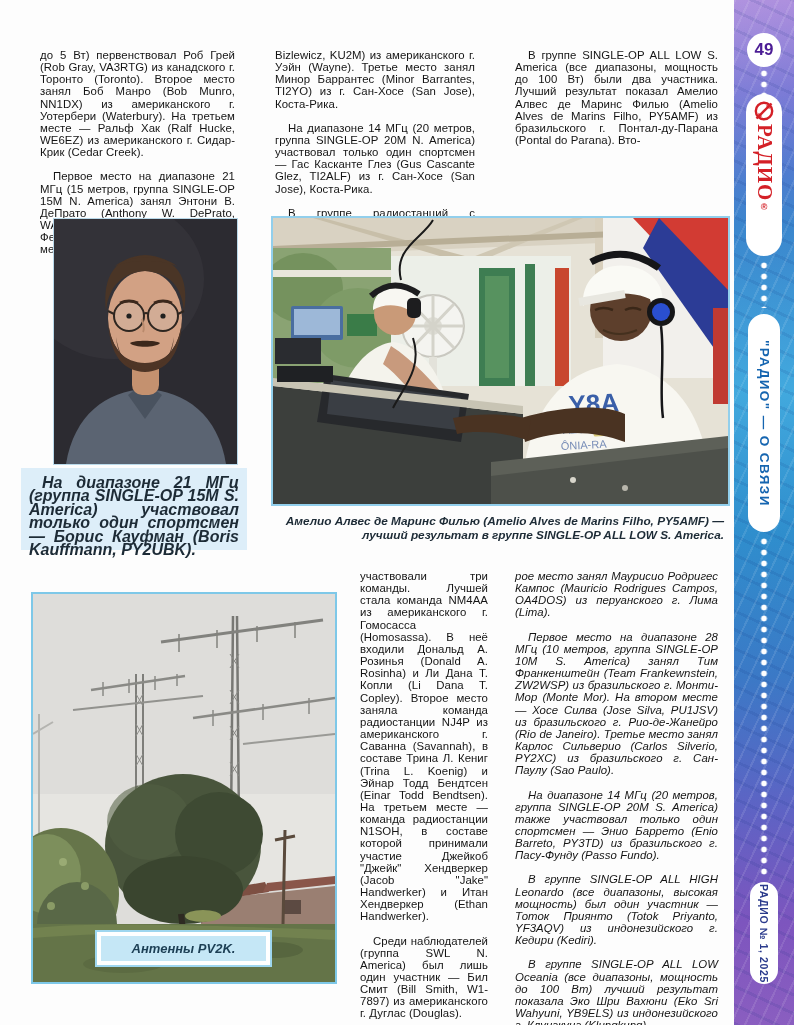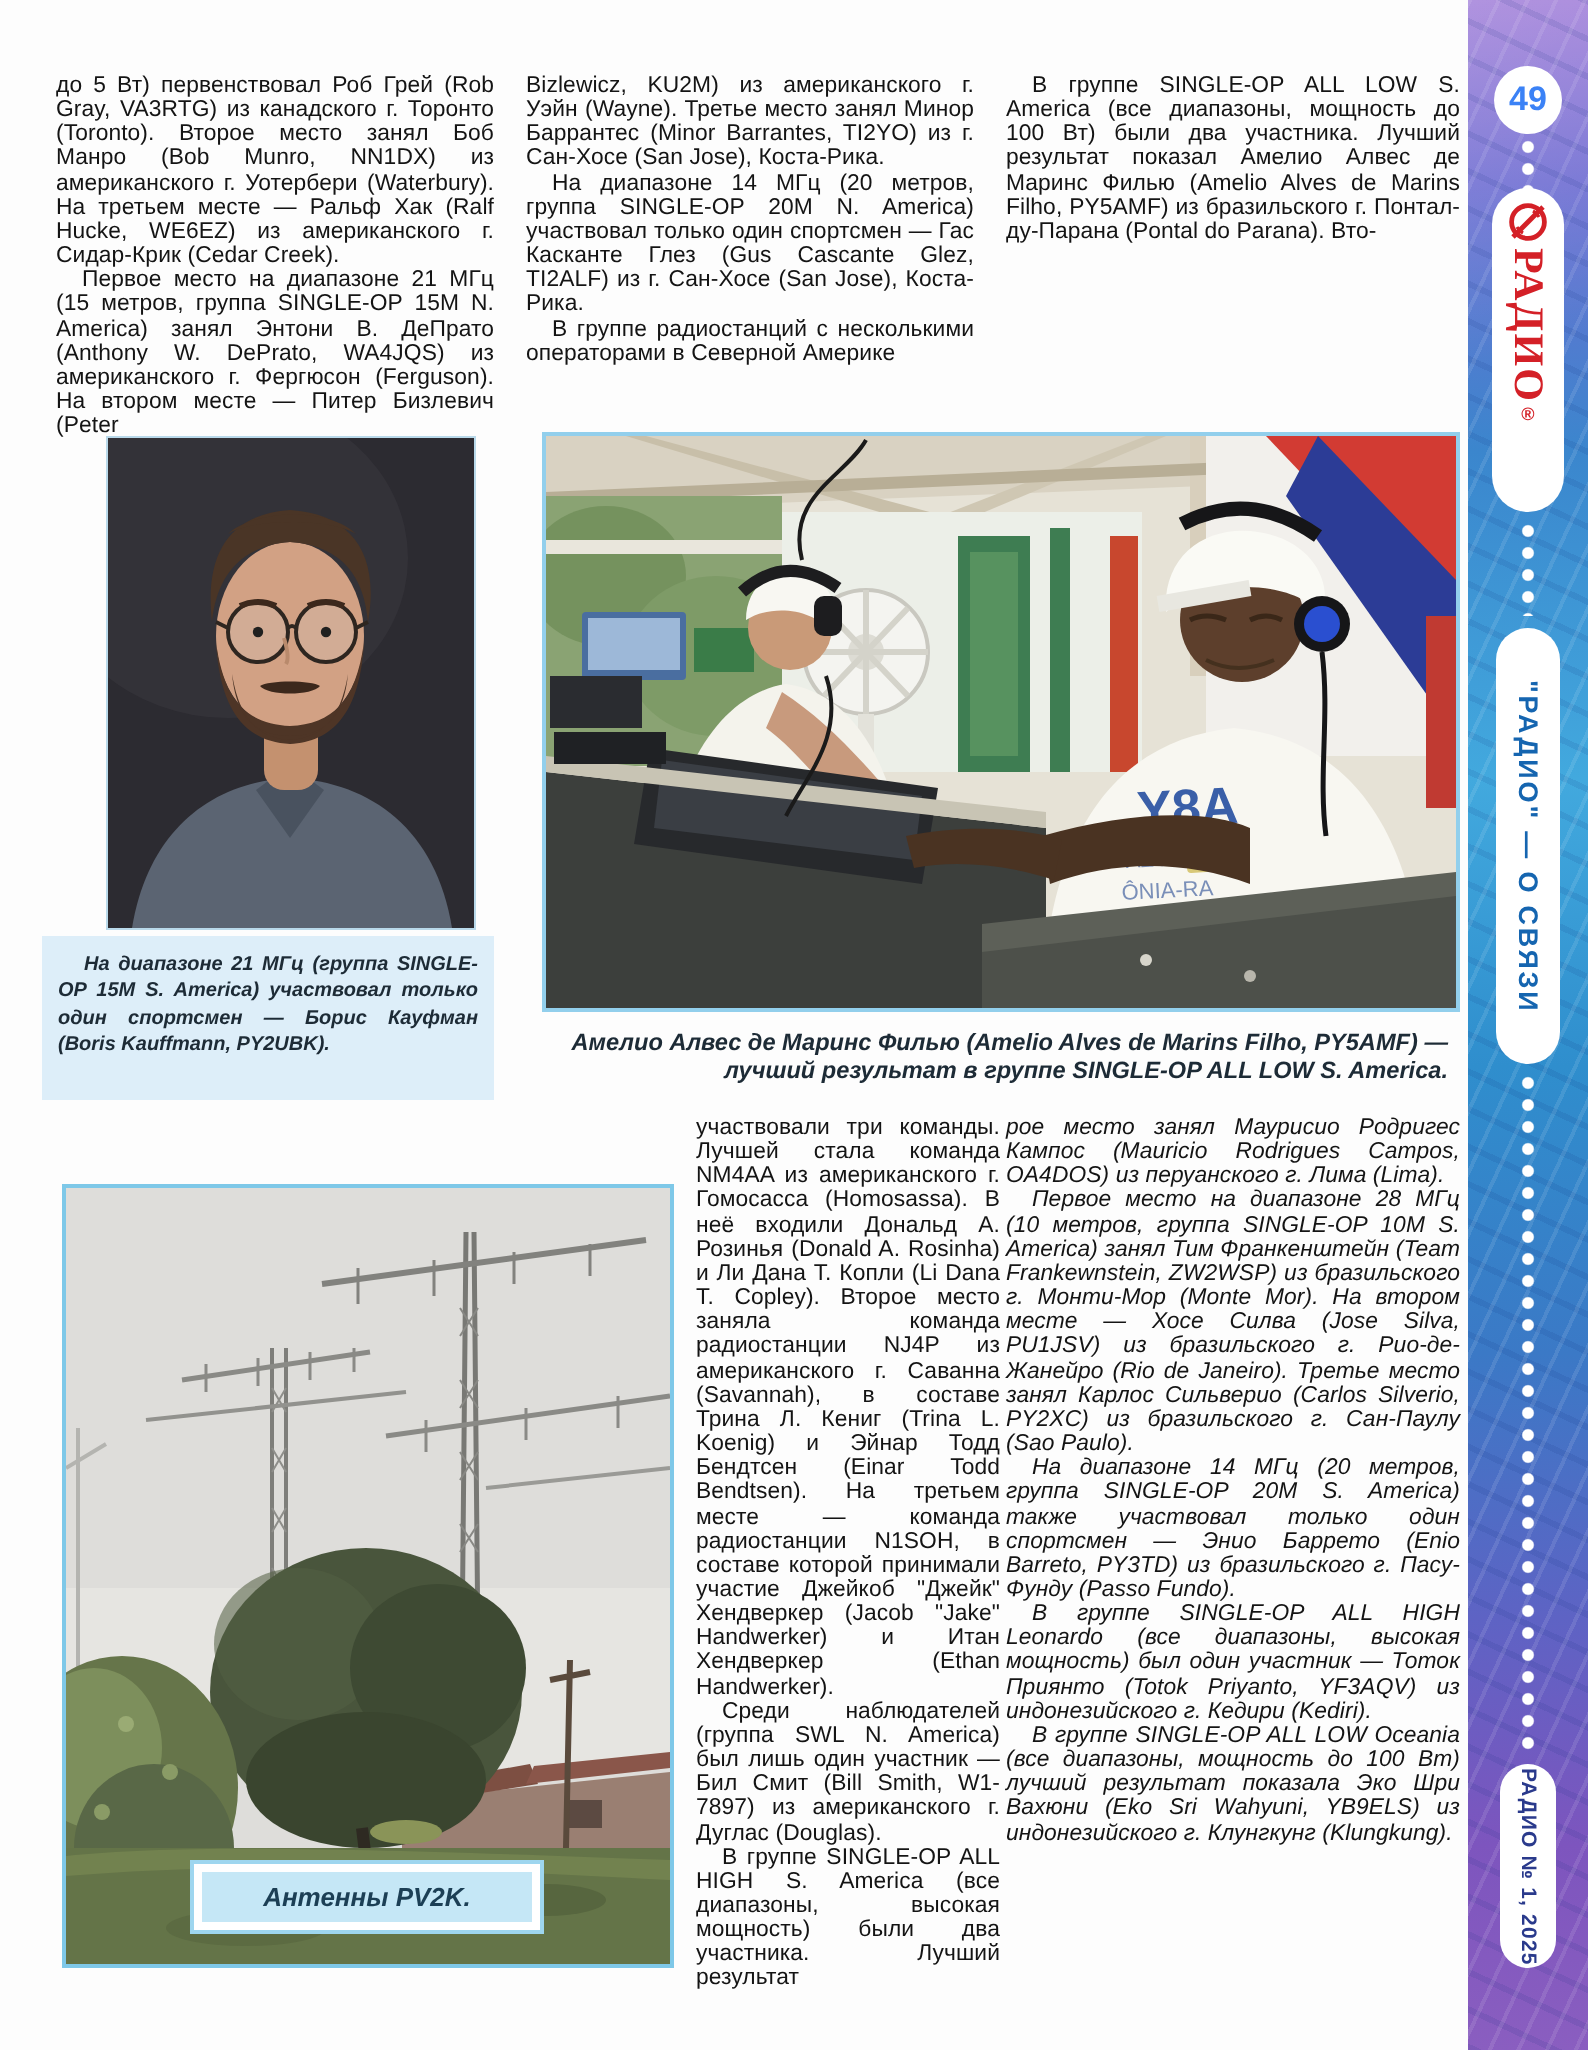--- a/index.html
+++ b/index.html
@@ -4,30 +4,30 @@
 <style>
   * { box-sizing: border-box; }
   html,body { margin:0; padding:0; }
   body { background:#ffffff; font-family:"Liberation Sans", sans-serif; }
   #page {
     position:relative; width:794px; height:1025px; background:#fdfdfd; overflow:hidden;
   }
 
   
   .col { position:absolute; font-size:11.4px; line-height:12.15px; color:#141414; letter-spacing:0.05px; }
-  .col p { margin:0; text-align:justify; }
+  .col p { margin:12px; text-align:justify; }
   .col p.ind { text-indent:13px; }
 
   
   .cap { font-style:italic; font-weight:bold; color:#1d2b36; }
   .cap-portrait {
     position:absolute; left:21px; top:468px; width:226px; height:82px;
     background:#ddeef9; padding:8px 8px 0 8px;
   }
-  .cap-portrait p { margin:0; font-size:10px; line-height:13.4px; text-align:justify; text-indent:13px; }
+  .cap-portrait p { margin:0; font-size:16px; line-height:13.4px; text-align:justify; text-indent:13px; }
   .cap-station {
     position:absolute; left:278px; top:515px; width:446px; text-align:right;
     font-size:11.8px; line-height:13.6px;
   }
 
   
   .photo { position:absolute; background:#ccc; }
   #portrait-photo { left:53px; top:218px; width:185px; height:247px; border:1px solid #b9d9ea; }
   #station-photo  { left:271px; top:216px; width:459px; height:290px; border:2px solid #92cfec; }
   #antennas-photo { left:31px;  top:592px; width:306px; height:392px; border:2px solid #7ec8e8; }
@@ -52,21 +52,21 @@
   #sidebar .texture {
     position:absolute; inset:0;
     background:
       repeating-linear-gradient(115deg, rgba(255,255,255,0.10) 0 2px, rgba(255,255,255,0) 2px 13px),
       repeating-linear-gradient(25deg, rgba(10,40,120,0.10) 0 3px, rgba(0,0,0,0) 3px 17px);
   }
   .page-num {
     position:absolute; left:50%; top:33px; transform:translateX(-50%);
     width:34px; height:34px; border-radius:50%; background:#ffffff;
     display:flex; align-items:center; justify-content:center;
-    font-weight:bold; font-size:17px; color:#3b82f6;
+    font-weight:bold; font-size:17px; color:#4c1d95;
   }
   .dots {
     position:absolute; left:50%; transform:translateX(-50%); width:7px;
     background-image: radial-gradient(circle at 3.5px 3.5px, #ffffff 2.6px, rgba(255,255,255,0) 3.3px);
     background-size:7px 11px; background-repeat:repeat-y;
   }
   .vbadge {
     position:absolute; left:50%; transform:translateX(-50%);
     background:#ffffff; display:flex; flex-direction:column; align-items:center;
   }

